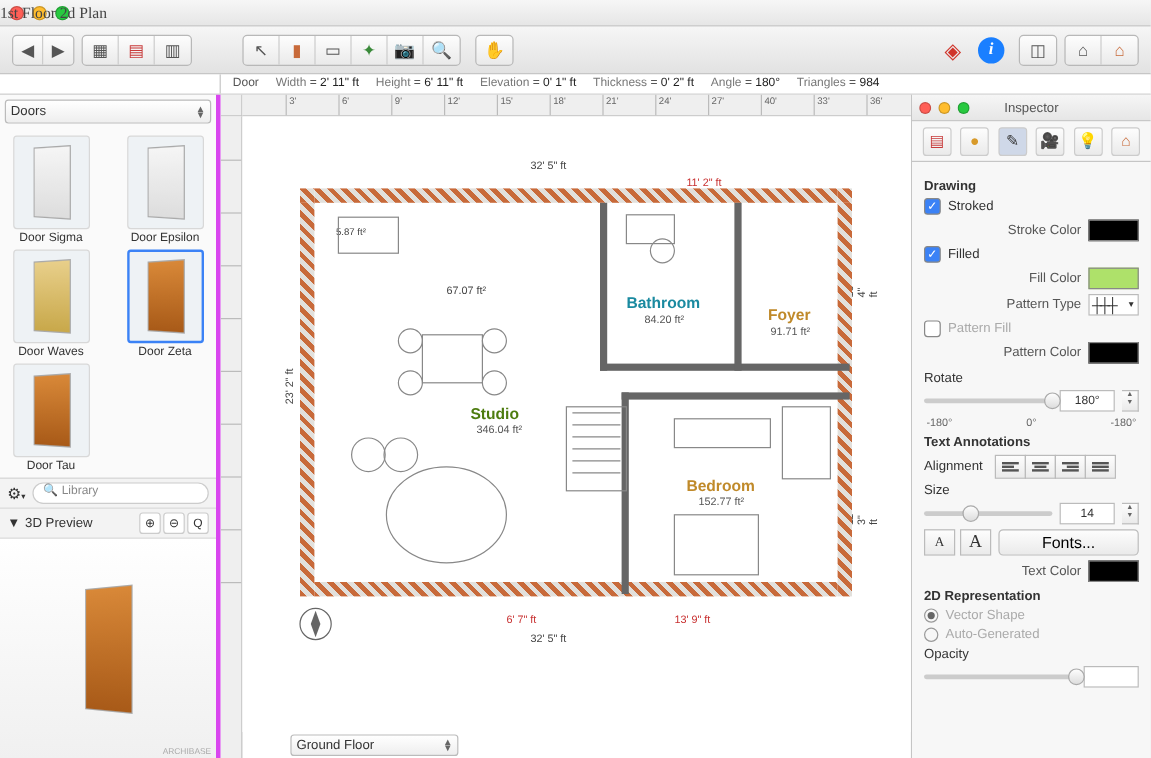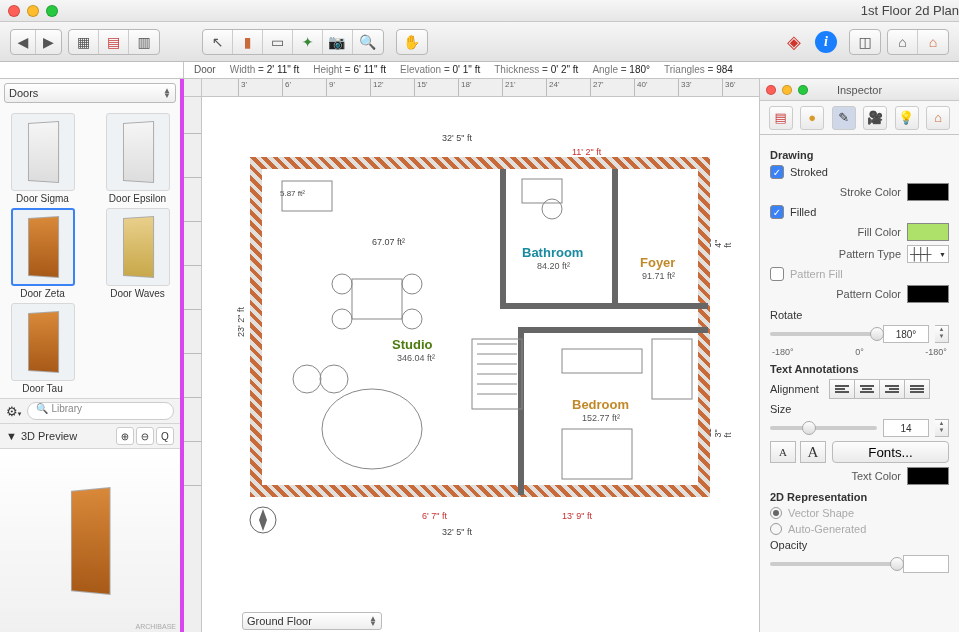--- a/index.html
+++ b/index.html
@@ -5,21 +5,21 @@
   * { box-sizing: border-box; margin: 0; padding: 0; font-family: -apple-system, "Helvetica Neue", Arial, sans-serif; }
   body { width: 959px; height: 632px; background: #ececec; overflow: hidden; font-size: 11px; color: #333; }
   
   
   .titlebar { height: 22px; background: linear-gradient(#f6f6f6, #e6e6e6); border-bottom: 1px solid #c8c8c8; display: flex; align-items: center; padding: 0 8px; position: relative; }
   .traffic { display: flex; gap: 7px; }
   .tl { width: 12px; height: 12px; border-radius: 50%; border: 0.5px solid rgba(0,0,0,.2); }
   .tl.red { background: #ff5f57; }
   .tl.yellow { background: #ffbd2e; }
   .tl.green { background: #28c940; }
-  .title { position: absolute; left: 0; right: 0; text-align: right; font-size: 13px; color: #444; pointer-events: none; }
+  .title { position: absolute; left: 0; right: 0; text-align: left; font-size: 13px; color: #444; pointer-events: none; font-family: Liberation Serif, serif; }
 
   
   .toolbar { height: 40px; background: linear-gradient(#f6f6f6, #e2e2e2); border-bottom: 1px solid #bdbdbd; display: flex; align-items: center; padding: 0 10px; gap: 6px; }
   .btn-grp { display: inline-flex; border: 1px solid #b8b8b8; border-radius: 4px; background: linear-gradient(#fdfdfd,#eaeaea); overflow: hidden; }
   .tbtn { width: 30px; height: 24px; display: flex; align-items: center; justify-content: center; border-right: 1px solid #ccc; cursor: pointer; font-size: 14px; color: #555; }
   .tbtn:last-child{ border-right: none;}
   .tspacer { flex: 1; }
   .nav-arrows { width: 52px; display:flex; }
   .nav-arrows .tbtn{ width: 26px;}
   .info-circle { width:22px;height:22px;border-radius:50%;background:#1a7fff;color:#fff;font-style:italic;font-weight:bold;font-family:Georgia,serif;display:flex;align-items:center;justify-content:center;font-size:14px;}
@@ -212,31 +212,31 @@
             <div class="door-shape"></div>
           </div>
           <div>Door Sigma</div>
         </div>
       <div class="lib-item">
           <div class="lib-thumb">
             <div class="door-shape"></div>
           </div>
           <div>Door Epsilon</div>
         </div>
+      <div class="lib-item">
+          <div class="lib-thumb">
+            <div class="door-shape y"></div>
+          </div>
+          <div>Door Waves</div>
+        </div>
       <div class="lib-item selected">
           <div class="lib-thumb">
             <div class="door-shape o"></div>
           </div>
           <div>Door Zeta</div>
-        </div>
-      <div class="lib-item">
-          <div class="lib-thumb">
-            <div class="door-shape y"></div>
-          </div>
-          <div>Door Waves</div>
         </div>
       <div class="lib-item">
           <div class="lib-thumb">
             <div class="door-shape o"></div>
           </div>
           <div>Door Tau</div>
         </div>
     </div>
     <div class="lib-cog-row">
       <span style="font-size:13px;cursor:pointer">⚙<span style="font-size:7px">▾</span></span>

